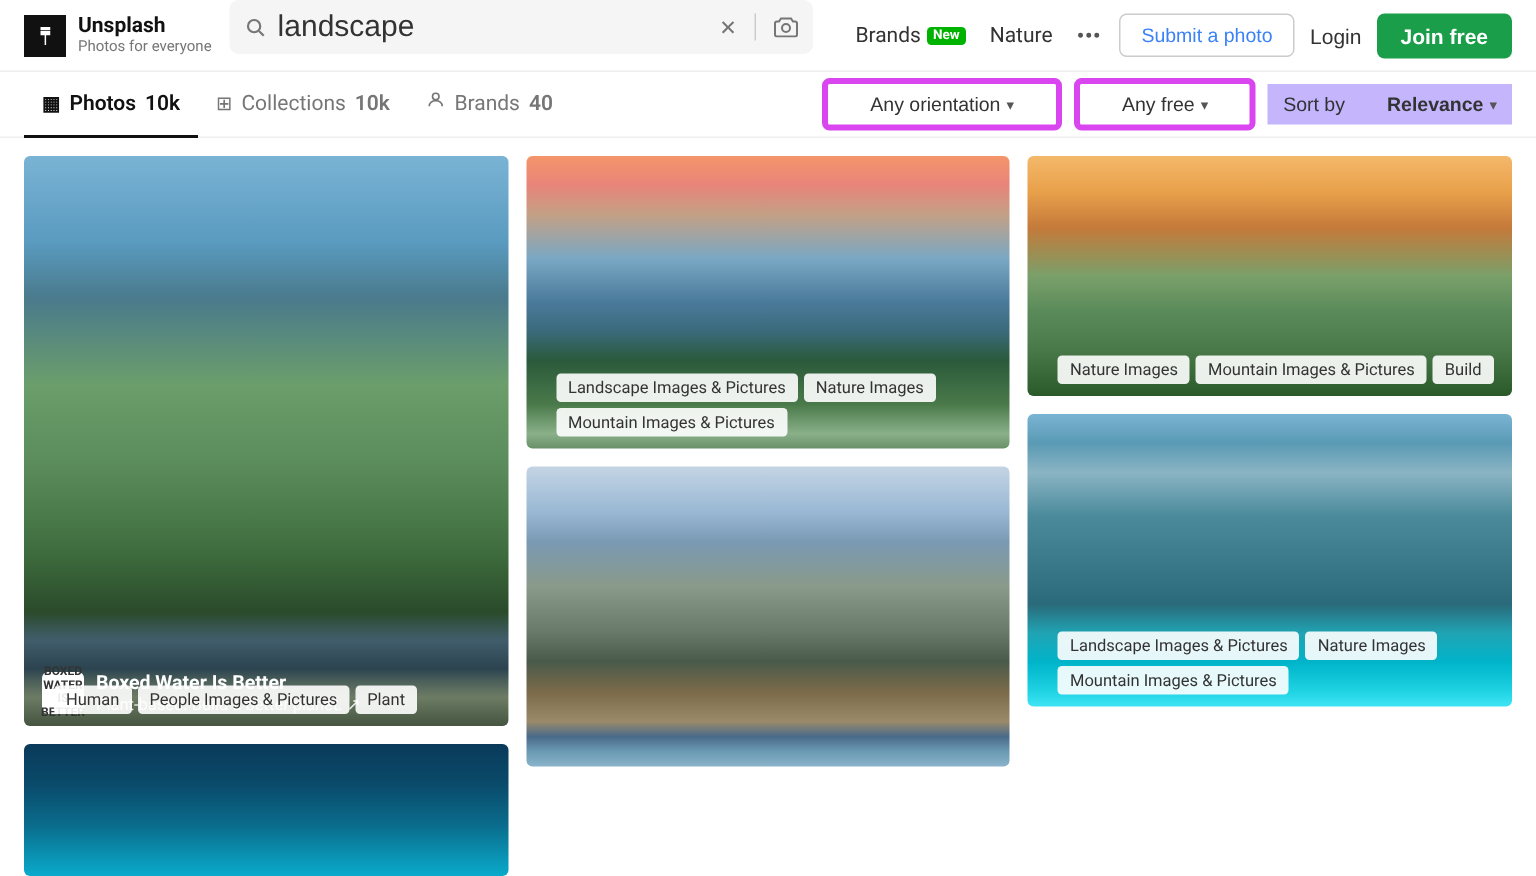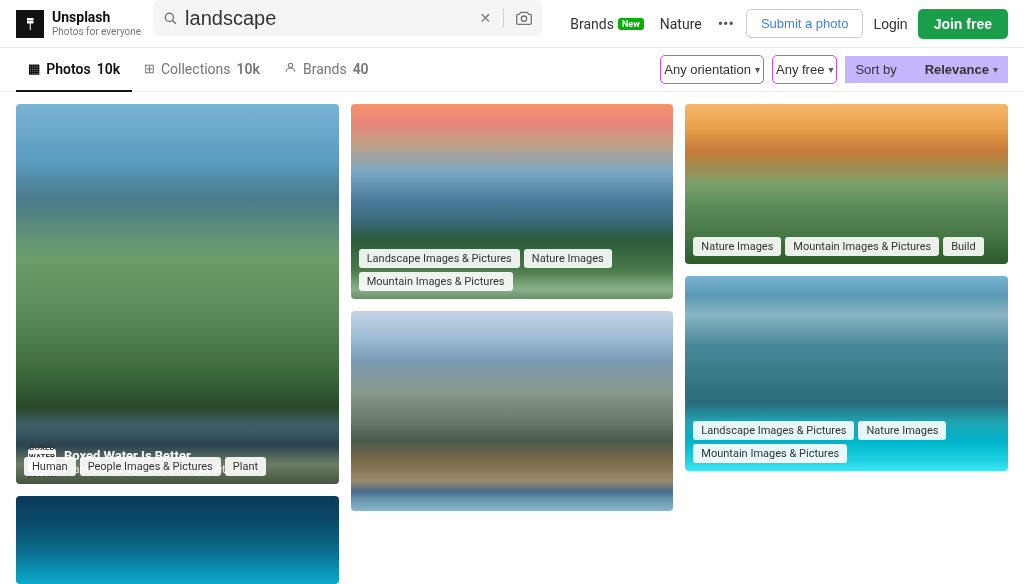--- a/index.html
+++ b/index.html
@@ -160,22 +160,22 @@
 
     .filters {
       display: flex;
       align-items: center;
       gap: 8px;
     }
     .filter-btn {
       display: flex;
       align-items: center;
       gap: 4px;
-      padding: 6px 3px;
-      border: 1px solid #d946ef;
+      padding: 6px 28px;
+      border: 4px solid #d946ef;
       border-radius: 5px;
       font-size: 13px;
       color: #333;
       background: white;
       cursor: pointer;
     }
     .sort-btn {
       display: flex;
       align-items: center;
       gap: 4px;
@@ -209,21 +209,21 @@
       position: relative;
       border-radius: 4px;
       overflow: hidden;
       cursor: pointer;
       background: #ddd;
       flex-shrink: 0;
     }
     .photo-tags {
       position: absolute;
       bottom: 8px;
-      left: 8px;
+      left: 20px;
       display: flex;
       flex-wrap: wrap;
       gap: 4px;
     }
     .tag {
       background: rgba(255,255,255,0.9);
       border-radius: 3px;
       padding: 3px 8px;
       font-size: 11px;
       color: #333;

